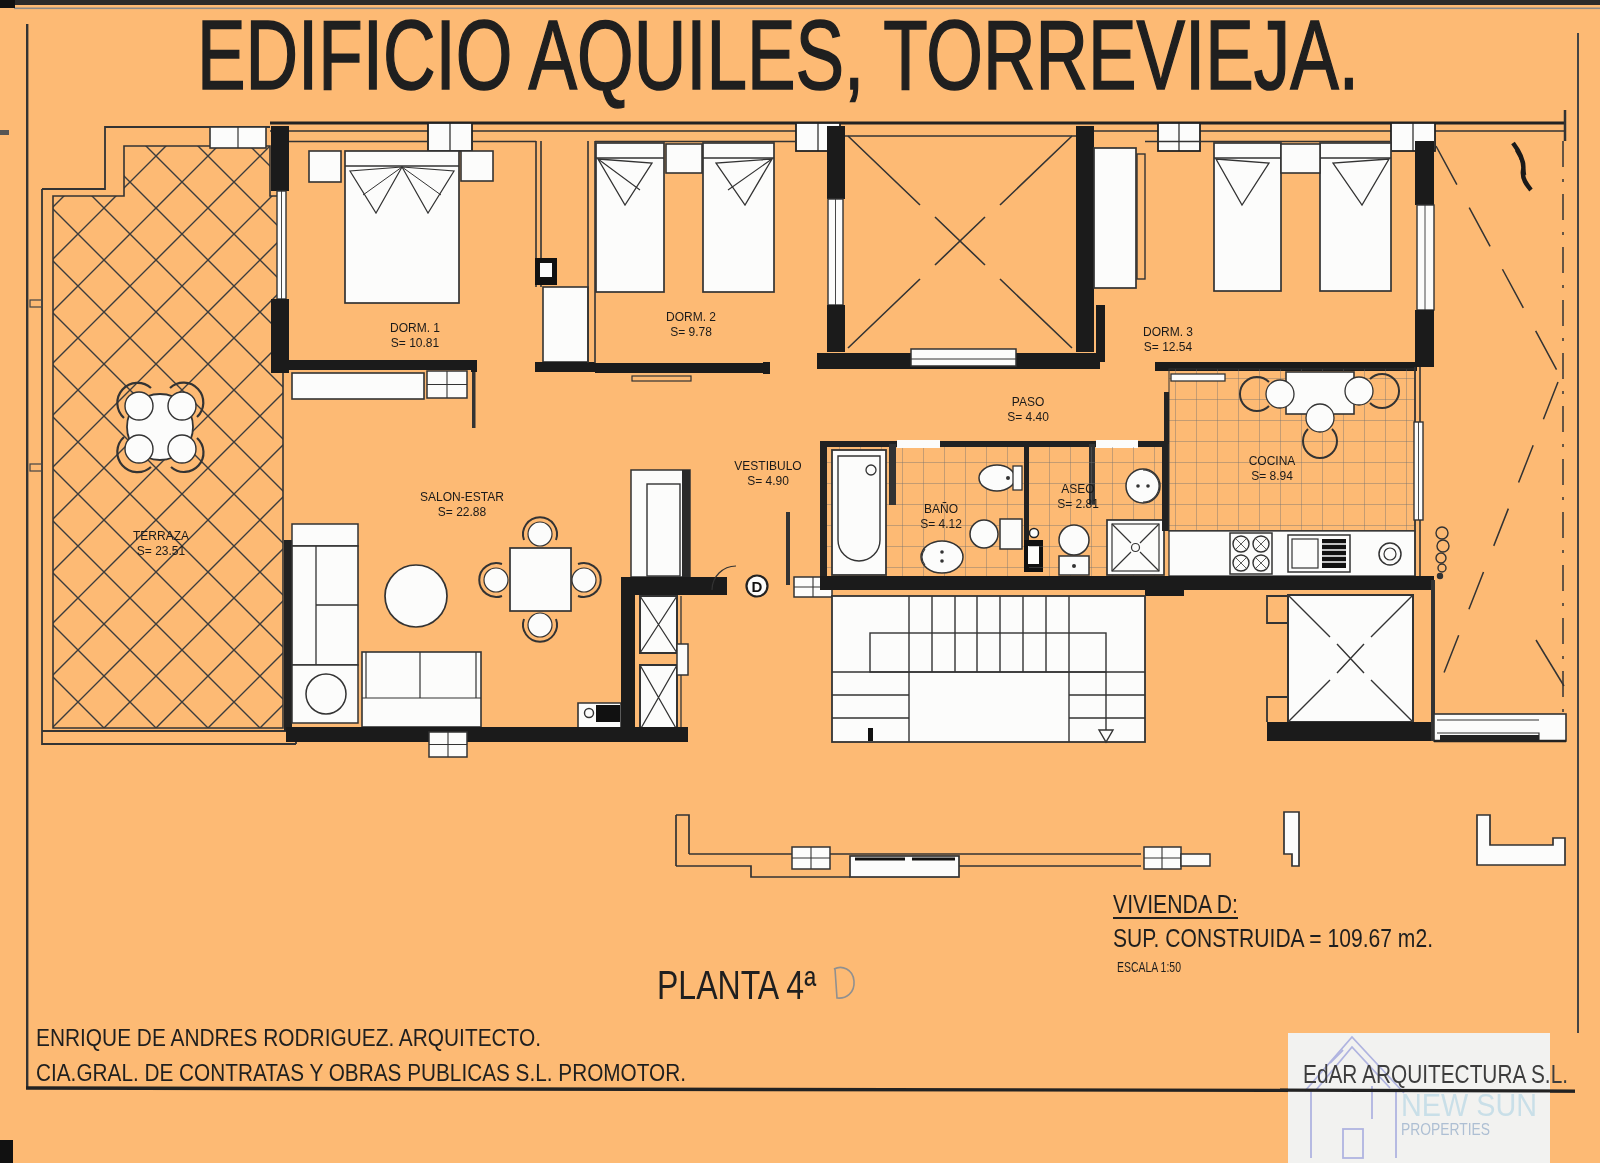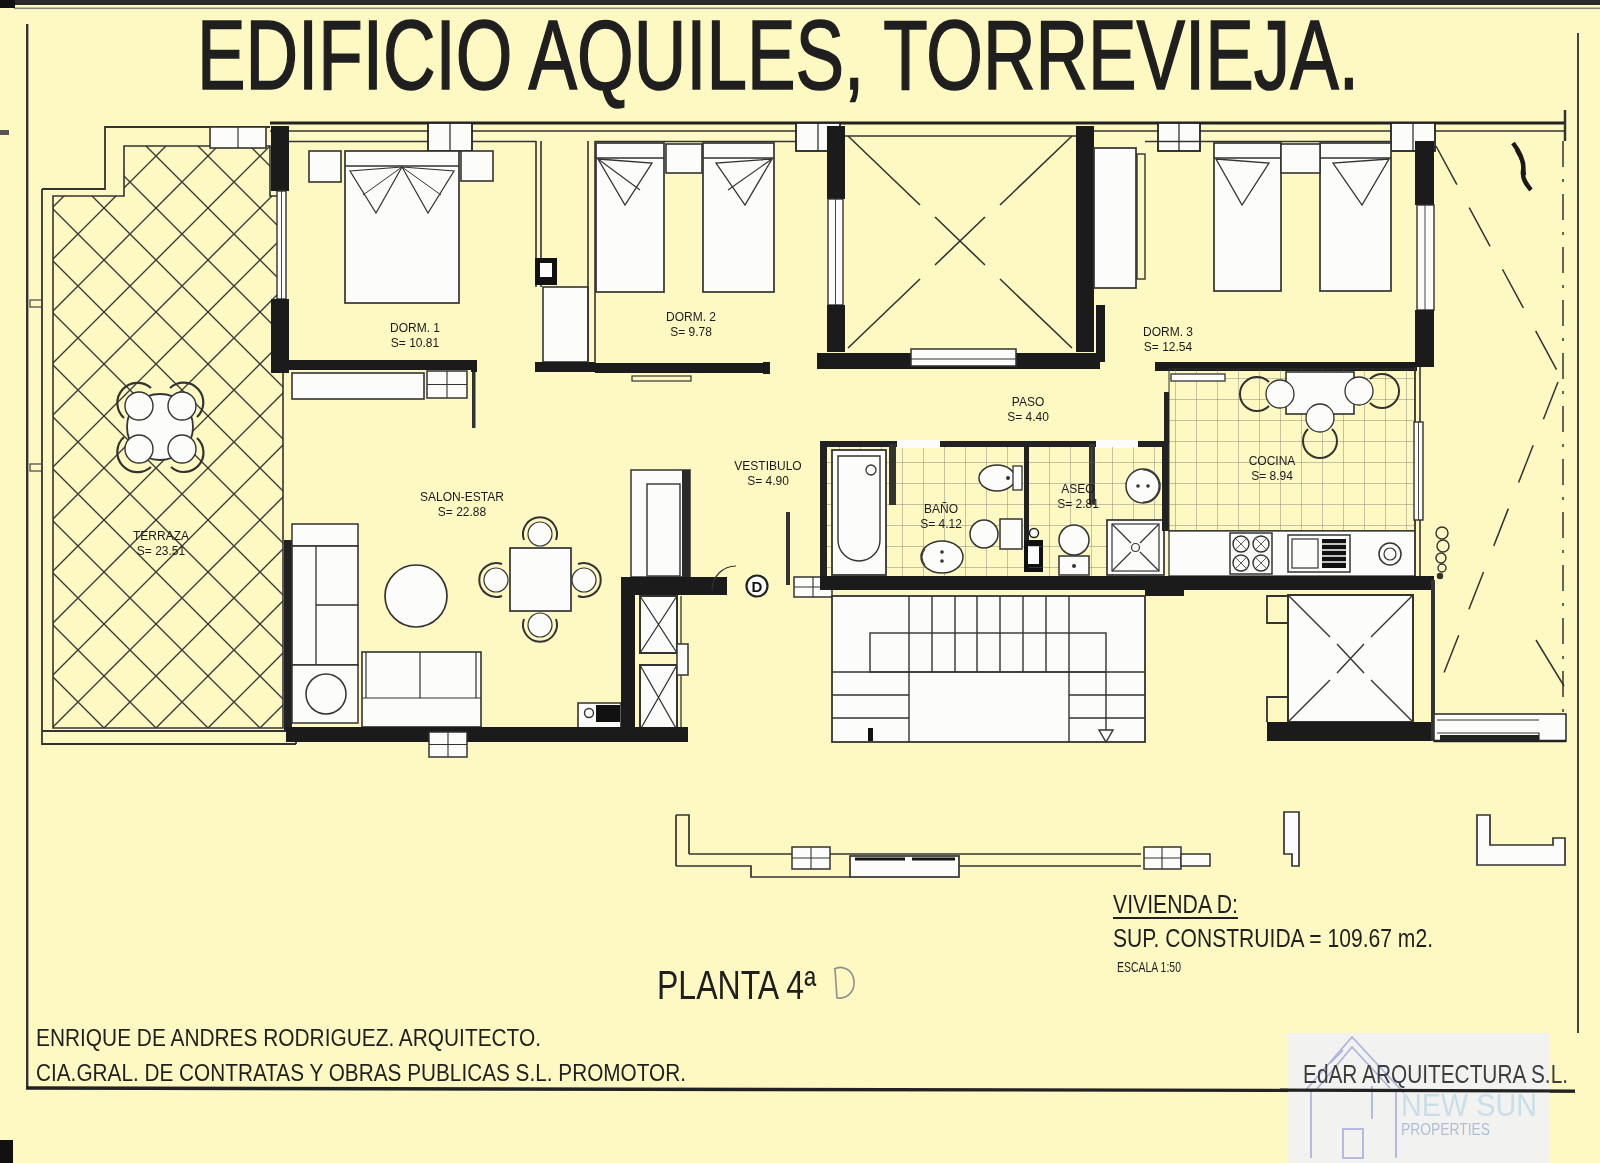--- a/index.html
+++ b/index.html
@@ -1,16 +1,16 @@
 <!DOCTYPE html>
 <html><head>
 <meta charset="utf-8">
 <style>
 html,body{margin:0;padding:0;background:#ffffff;}
-#page{position:relative;width:1600px;height:1163px;background:#fef9c3;overflow:hidden;font-family:"Liberation Sans",sans-serif;}
+#page{position:relative;width:1600px;height:1163px;background:#fdba74;overflow:hidden;font-family:"Liberation Sans",sans-serif;}
 svg{position:absolute;left:0;top:0;}
 </style>
 </head>
 <body>
 <div id="page">
 <svg width="1600" height="1163" viewBox="0 0 1600 1163">
 <defs>
 <pattern id="hatch" patternUnits="userSpaceOnUse" width="52" height="52">
   <path d="M0,0 L52,52 M52,0 L0,52 M-2,50 L2,54 M50,-2 L54,2" stroke="#3c3c3c" stroke-width="1.4" fill="none"></path>
 </pattern>

